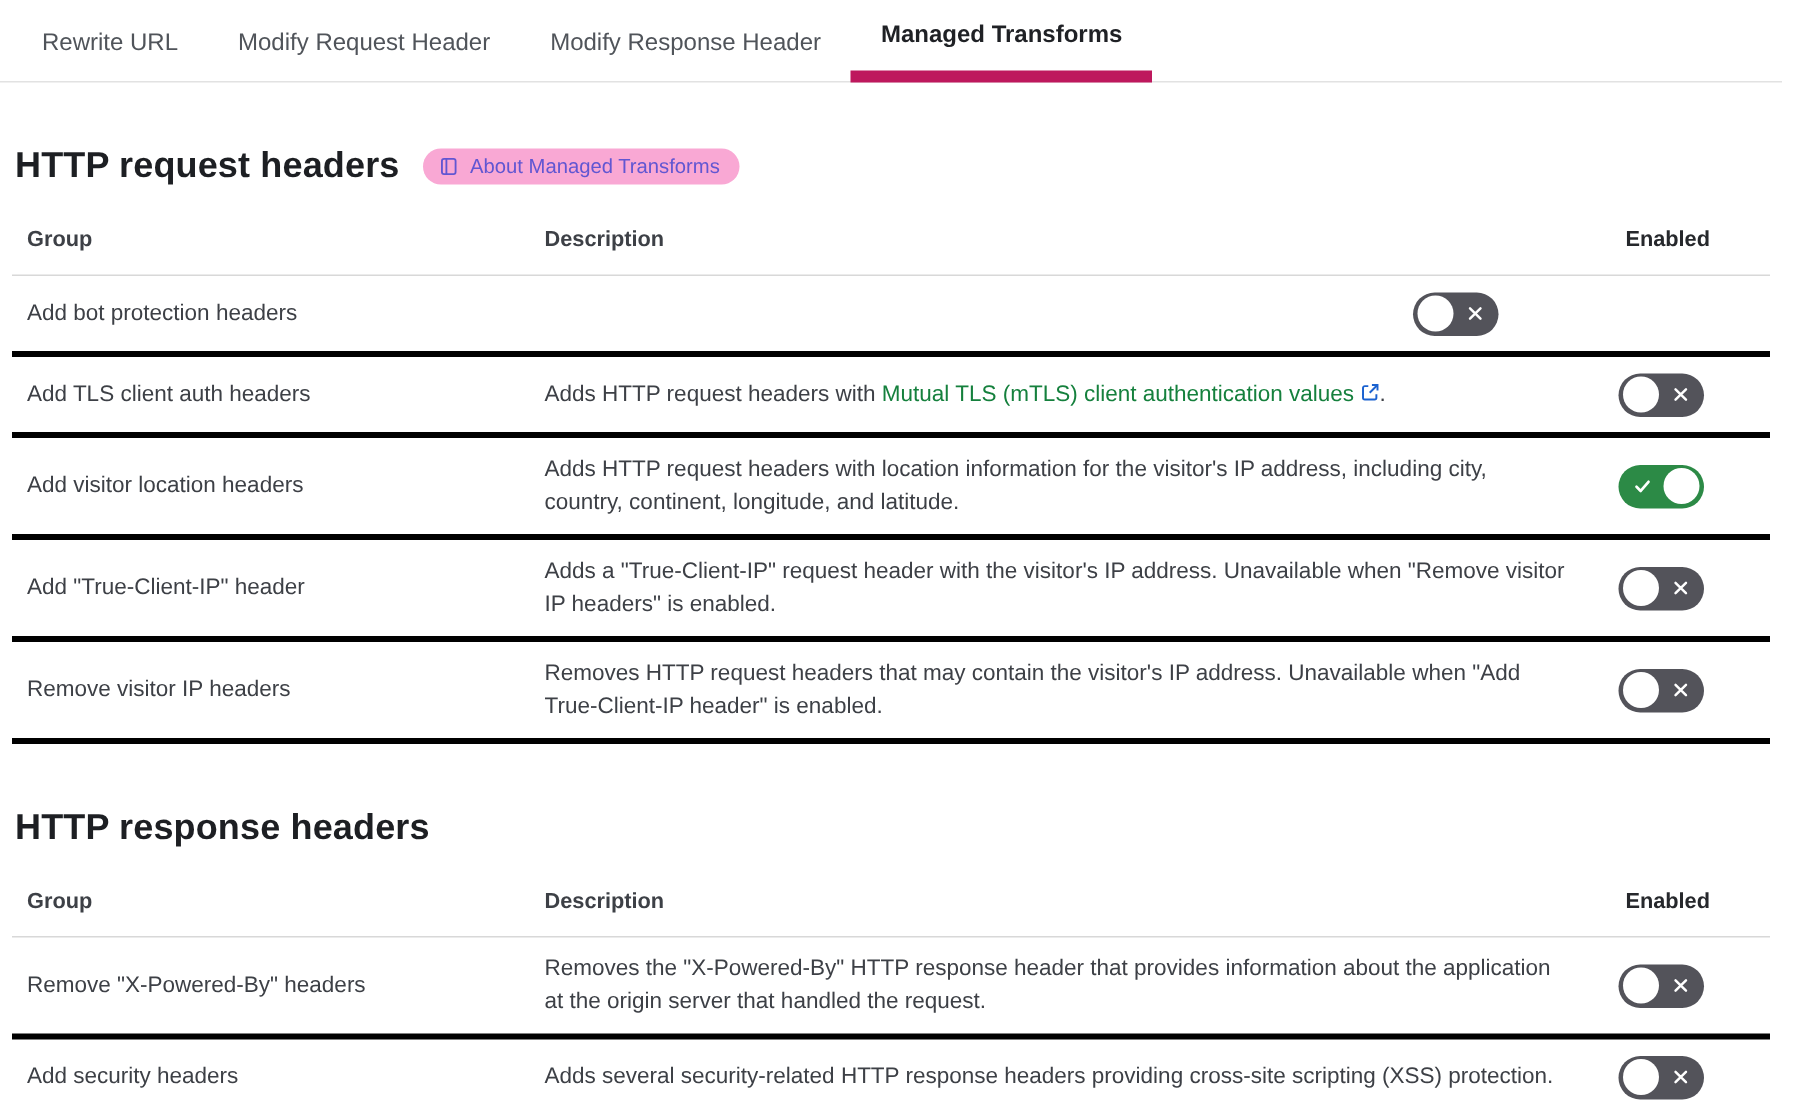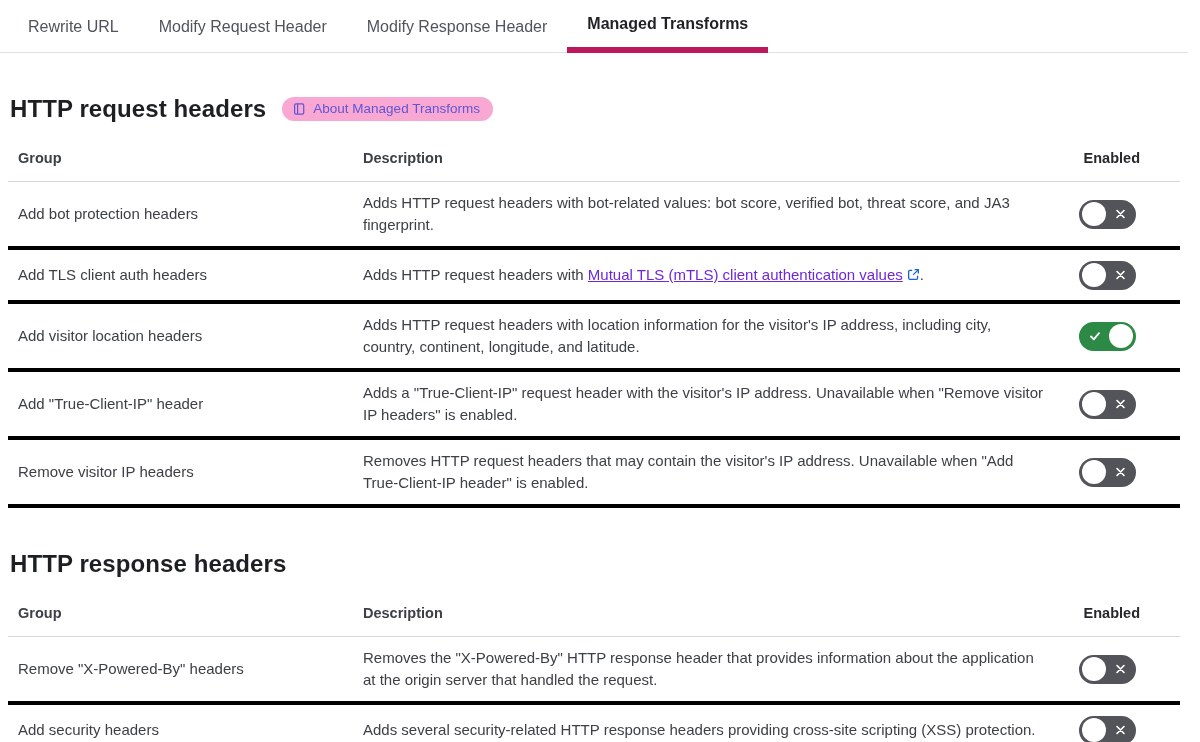--- a/index.html
+++ b/index.html
@@ -26,21 +26,21 @@
     border-bottom: 3px solid transparent;
     margin-bottom: -1px;
     white-space: nowrap;
     background: none;
     border-top: none; border-left: none; border-right: none;
     font-family: inherit;
   }
   .tab.active {
     color: #1f2125;
     font-weight: 600;
-    border-bottom: 6px solid #be185d;
+    border-bottom: 8px solid #be185d;
   }
 
   
   .content { padding: 0 8px; }
   .section-head {
     display: flex;
     align-items: center;
     margin-top: 42px;
     padding-left: 2px;
   }
@@ -89,22 +89,21 @@
     display: flex;
     justify-content: flex-end;
     padding-right: 44px;
     align-items: center;
     text-align: right;
   }
   .thead .cell.enabled { padding-right: 40px; }
   .body-row { min-height: 54px; }
 
   .desc-link {
-    color: #6d28d9;
-    text-decoration: underline;
+    color: #15803d;
     cursor: pointer;
     white-space: normal;
   }
   .ext-icon {
     display: inline-block;
     vertical-align: -1px;
     margin-left: 4px;
   }
 
   
@@ -171,21 +170,20 @@
 
     <div class="table">
       <div class="trow thead">
         <div class="cell group">Group</div>
         <div class="cell desc">Description</div>
         <div class="cell enabled">Enabled</div>
       </div>
 
       <div class="trow body-row">
         <div class="cell group">Add bot protection headers</div>
-        <div class="cell desc">Adds HTTP request headers with bot-related values: bot score, verified bot, threat score, and JA3 fingerprint.</div>
         <div class="cell enabled">
           <button class="toggle off">
 
             <span class="toggle-knob"></span>
             <span class="toggle-glyph glyph-cross">
                 <svg width="11" height="11" viewBox="0 0 12 12">
                   <path d="M2.2 2.2 L9.8 9.8 M9.8 2.2 L2.2 9.8" stroke="#fff" stroke-width="1.8" stroke-linecap="round"></path>
                 </svg>
               </span>
           </button>

